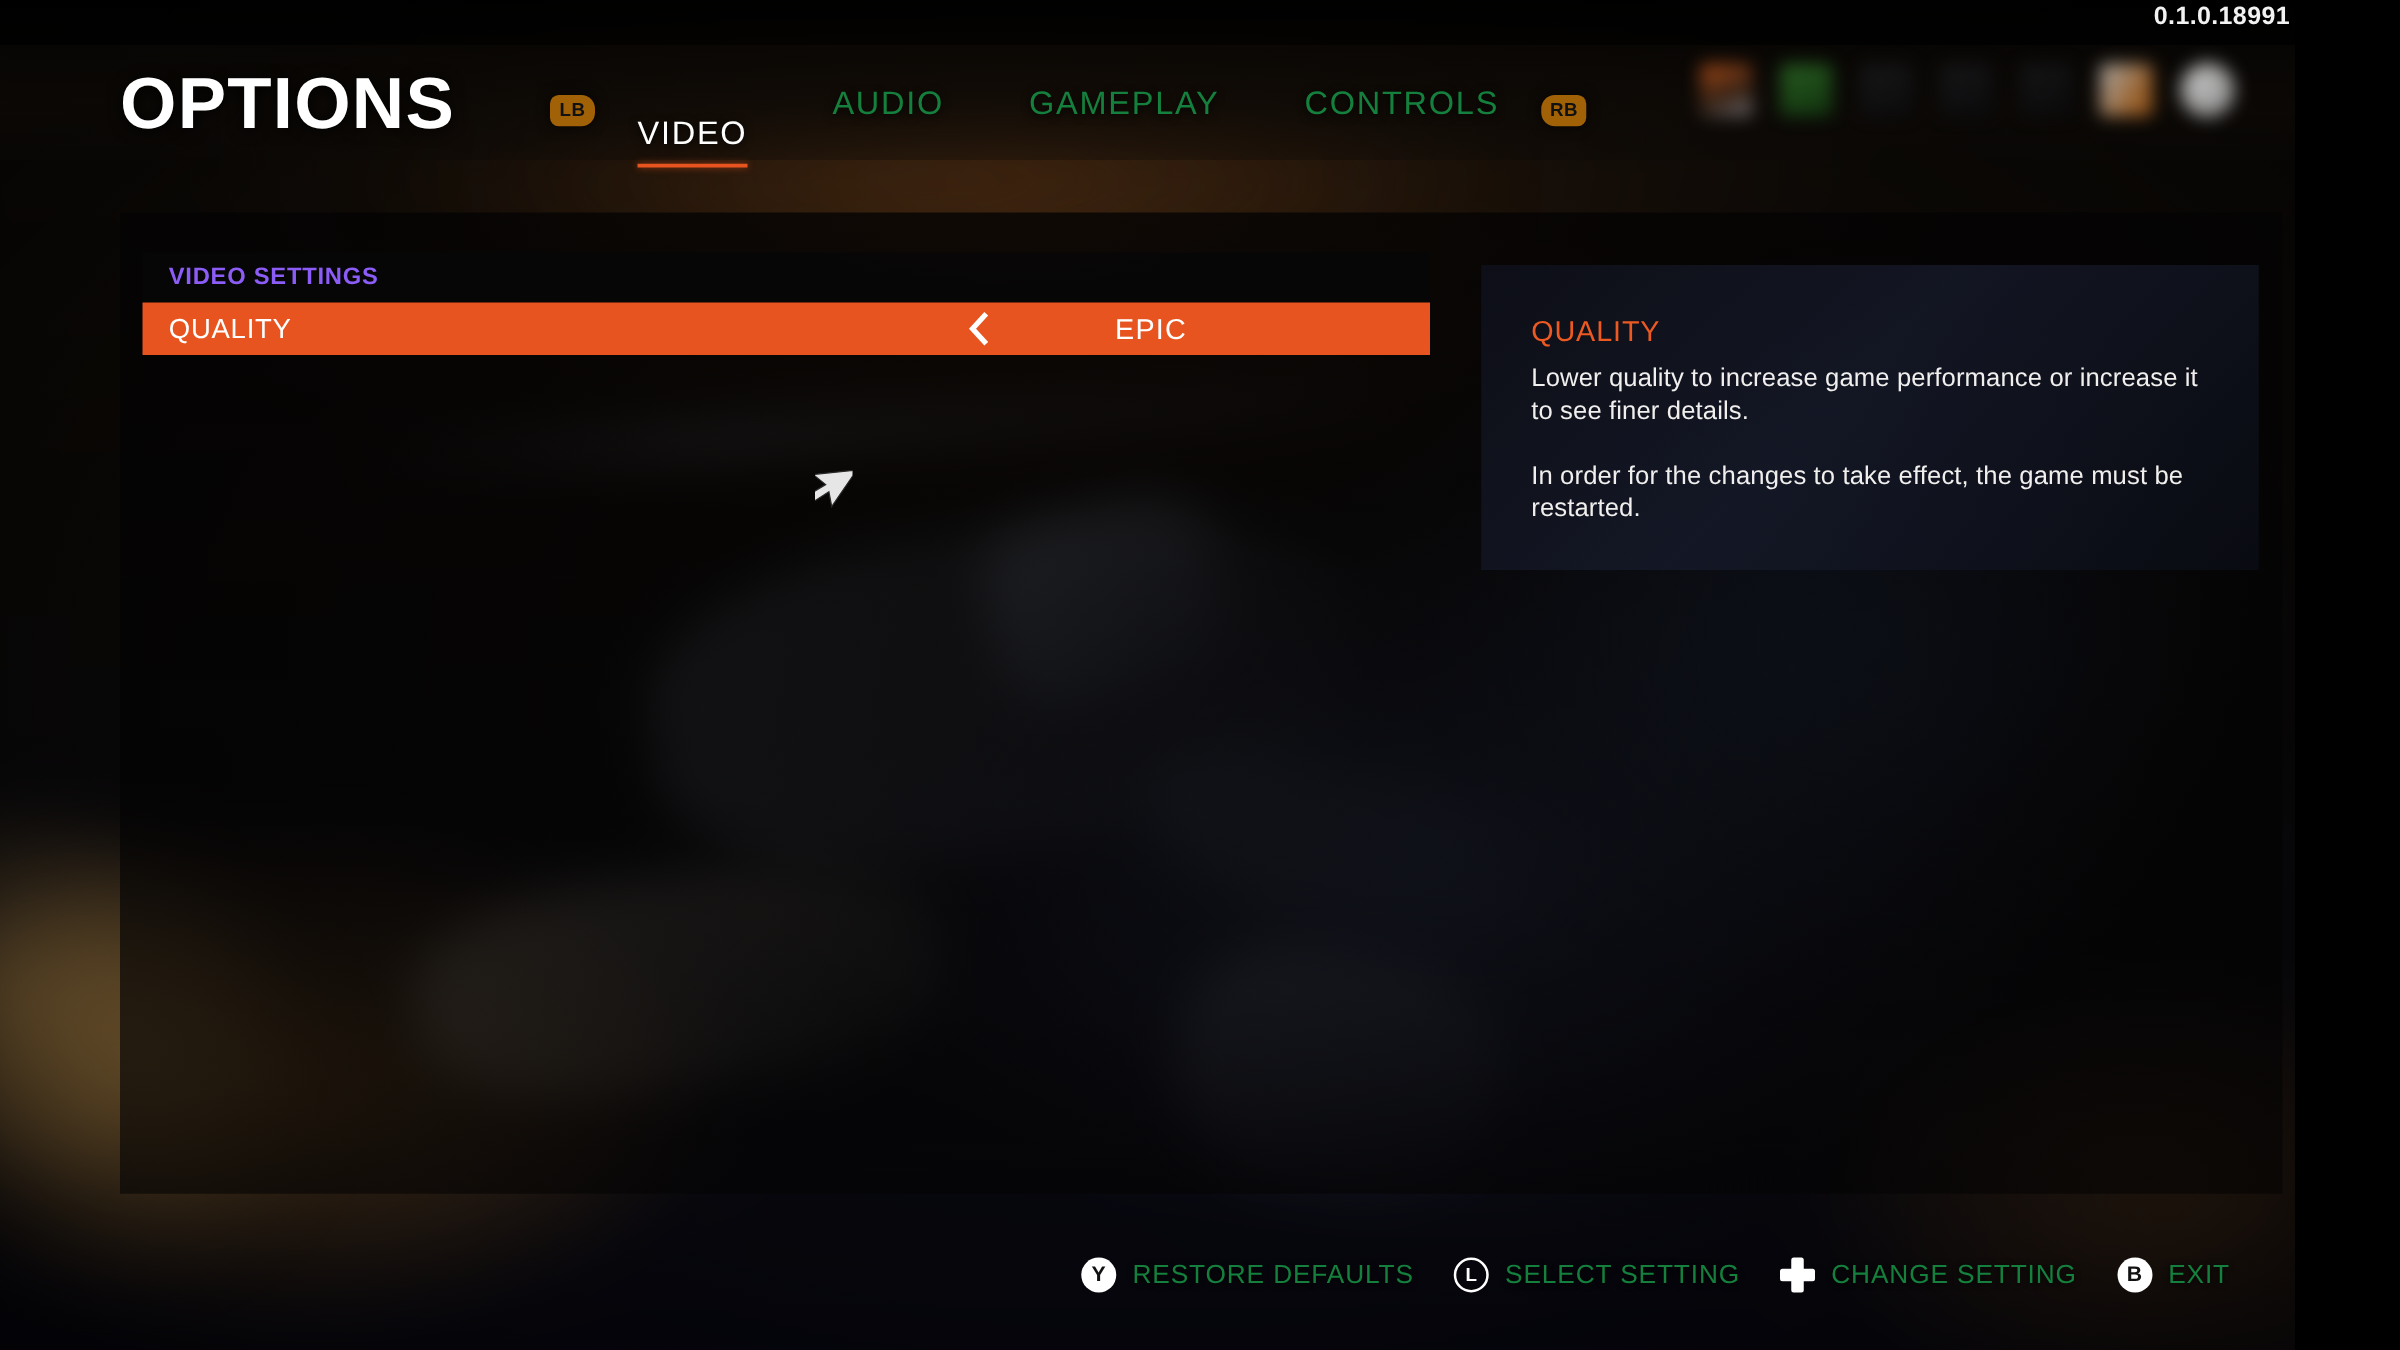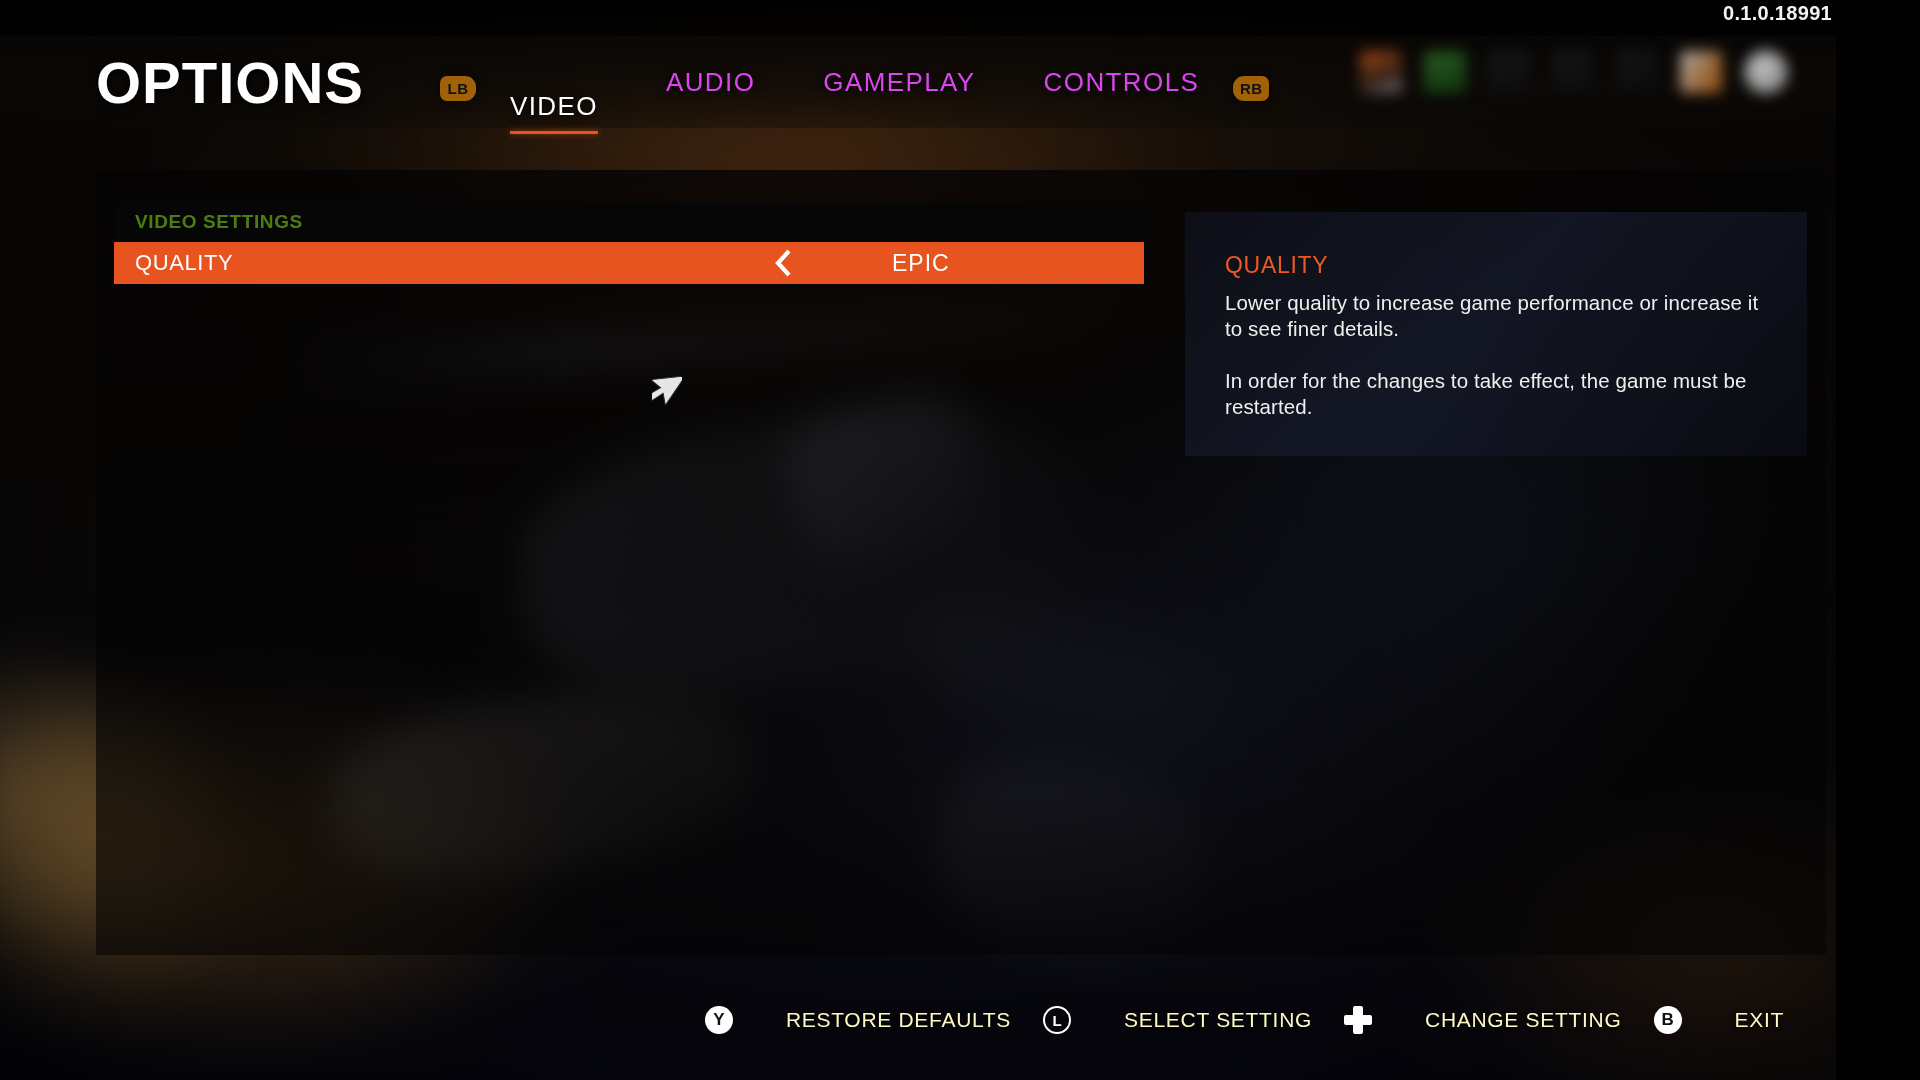--- a/index.html
+++ b/index.html
@@ -156,21 +156,21 @@
     box-shadow: 0 0 10px rgba(0,0,0,0.7);
   }
   .bumper.rb { border-radius: 11px 7px 7px 11px; }
 
   .tab {
     position: relative;
     padding: 0 0 12px 0;
     margin: 0 34px;
     font-size: 26px;
     letter-spacing: 1.4px;
-    color: #d946ef;
+    color: #15803d;
     text-shadow: 0 2px 8px rgba(0,0,0,0.95);
     white-space: nowrap;
   }
   .tab.active { color: #ffffff; margin-top: 48px; }
   .tab.active::after {
     content: "";
     position: absolute;
     left: 0; right: 0; bottom: 0;
     height: 3px;
     background: #e8541f;
@@ -209,21 +209,21 @@
     position: absolute;
     left: 114px; top: 202px;
     width: 1030px;
   }
   .list-header {
     height: 40px;
     background: rgba(8,7,6,0.92);
     display: flex;
     align-items: center;
     padding: 0 0 0 21px;
-    color: #4d7c0f;
+    color: #8b5cf6;
     font-size: 19px;
     font-weight: bold;
     letter-spacing: 0.6px;
     font-stretch: condensed;
     text-align: right;
   }
   .setting-row {
     position: relative;
     height: 42px;
     display: flex;
@@ -291,27 +291,26 @@
     display: flex;
     align-items: center;
     gap: 32px;
   }
   .prompt {
     display: flex;
     align-items: center;
     gap: 13px;
   }
   .prompt-label {
-    color: #fef9c3;
+    color: #15803d;
     font-size: 21px;
     letter-spacing: 0.7px;
     font-stretch: condensed;
     white-space: nowrap;
     text-shadow: 0 1px 5px rgba(0,0,0,0.95);
-    margin-left: 40px;
   }
   .btn-glyph {
     width: 28px; height: 28px;
     border-radius: 50%;
     display: flex;
     align-items: center;
     justify-content: center;
     font-size: 17px;
     font-weight: bold;
     flex: none;

